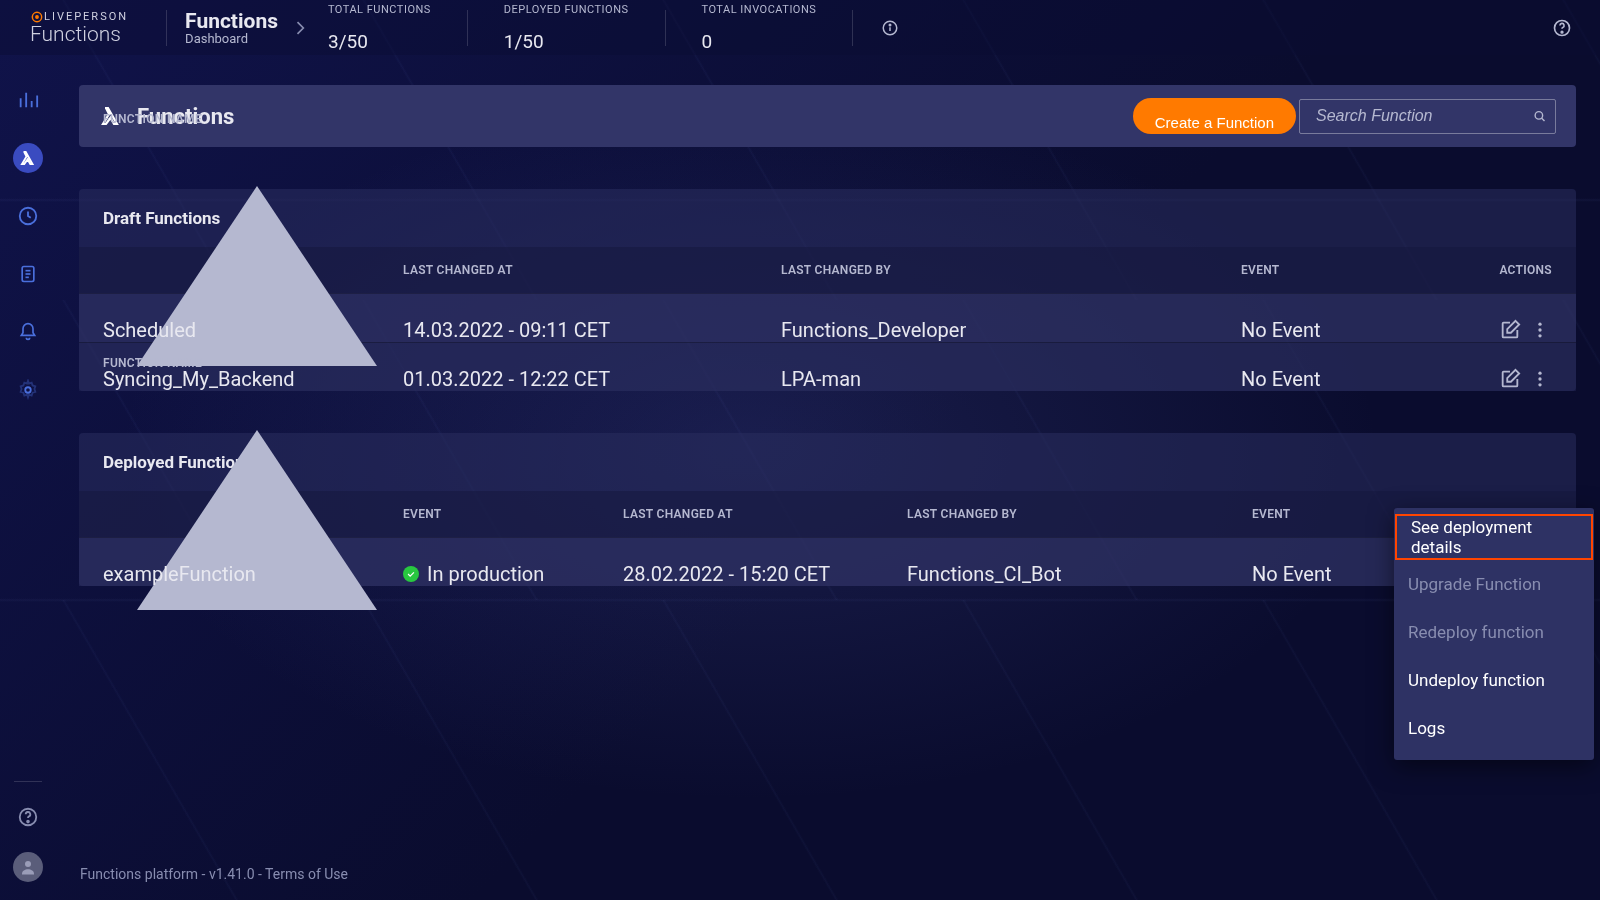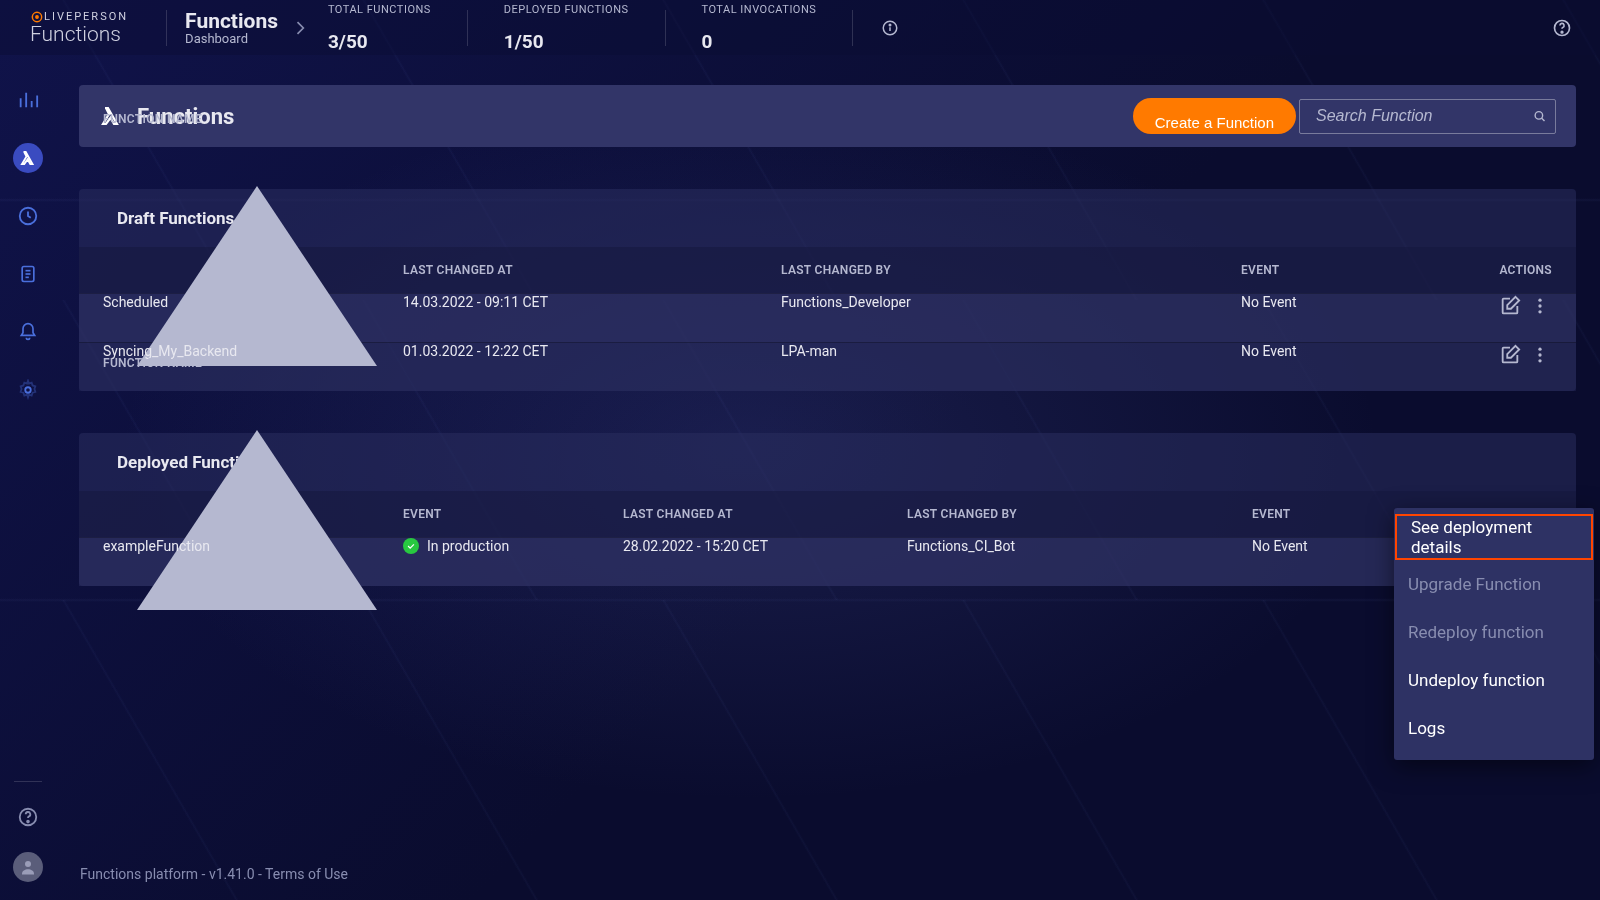--- a/index.html
+++ b/index.html
@@ -47,21 +47,21 @@
   .logo-gear{width:14px;height:14px;}
   .logo-bottom{font-size:21px;font-weight:300;color:#cfd0e0;margin-top:-2px;}
   .vdiv{width:1px;height:36px;background:rgba(255,255,255,.15);margin:0 18px;}
   .crumb{display:flex;align-items:center;gap:12px;}
   .crumb-main{display:flex;flex-direction:column;}
   .crumb-title{font-size:21px;font-weight:700;}
   .crumb-sub{font-size:13px;color:var(--text-dim);margin-top:-2px;}
   .chev{width:20px;height:20px;color:var(--text-faint);}
   .stat{display:flex;flex-direction:column;gap:2px;margin:0 18px;}
   .stat-label{font-size:11px;letter-spacing:.5px;color:var(--text-dim);}
-  .stat-val{font-size:19px;font-weight:700;margin-top:12px;}
+  .stat-val{font-size:19px;font-weight:400;margin-top:12px;}
   .info-ico{width:18px;height:18px;color:var(--text-dim);margin-left:10px;}
   .flex-spacer{flex:1;}
   .help-top{width:20px;height:20px;color:var(--text-dim);}
   
   .rail{
     position:absolute;left:0;top:55px;bottom:0;width:55px;
     display:flex;flex-direction:column;align-items:center;padding-top:30px;gap:28px;
     z-index:2;
   }
   .rail-item{width:30px;height:30px;display:flex;align-items:center;justify-content:center;color:var(--blue-icon);}
@@ -88,26 +88,26 @@
     margin-left:3px;width:233px;height:33px;border:1px solid rgba(255,255,255,.35);border-radius:2px;
     display:flex;align-items:center;padding:0 8px 0 14px;gap:6px;
   }
   .search-wrap input{
     flex:1;background:transparent;border:none;outline:none;color:var(--text);font-size:16px;font-style:italic;
   }
   .search-wrap input::placeholder{color:var(--text-dim);font-style:italic;}
   .search-ico{width:22px;height:22px;color:var(--text-dim);}
   
   .section{background:rgba(42,45,94,.55);border-radius:4px;}
-  .sec-head{height:58px;display:flex;align-items:center;padding:0 38px;font-size:17px;font-weight:700;}
+  .sec-head{height:58px;display:flex;align-items:center;padding:0 24px;font-size:17px;font-weight:700;}
   .thead{
     height:46px;background:rgba(20,22,60,.5);display:flex;align-items:center;padding:0 24px;
     font-size:12px;letter-spacing:.3px;color:var(--text-dim);font-weight:600;
   }
-  .row{height:48px;display:flex;align-items:flex-start;padding:0 24px;font-size:14px;border-top:1px solid rgba(0,0,0,.25);}
+  .row{height:48px;display:flex;align-items:flex-end;padding:0 24px;font-size:20px;border-top:1px solid rgba(0,0,0,.25);}
   .section .row:nth-child(odd){background:rgba(50,53,104,.45);}
   .section .row:nth-child(even){background:rgba(42,45,94,.35);}
   
   .d-c1{width:300px;}
   .d-c2{width:378px;}
   .d-c3{width:460px;}
   .d-c4{width:210px;}
   .d-c5{flex:1;text-align:right;display:flex;justify-content:flex-end;gap:6px;}
   
   .p-c1{width:300px;}

